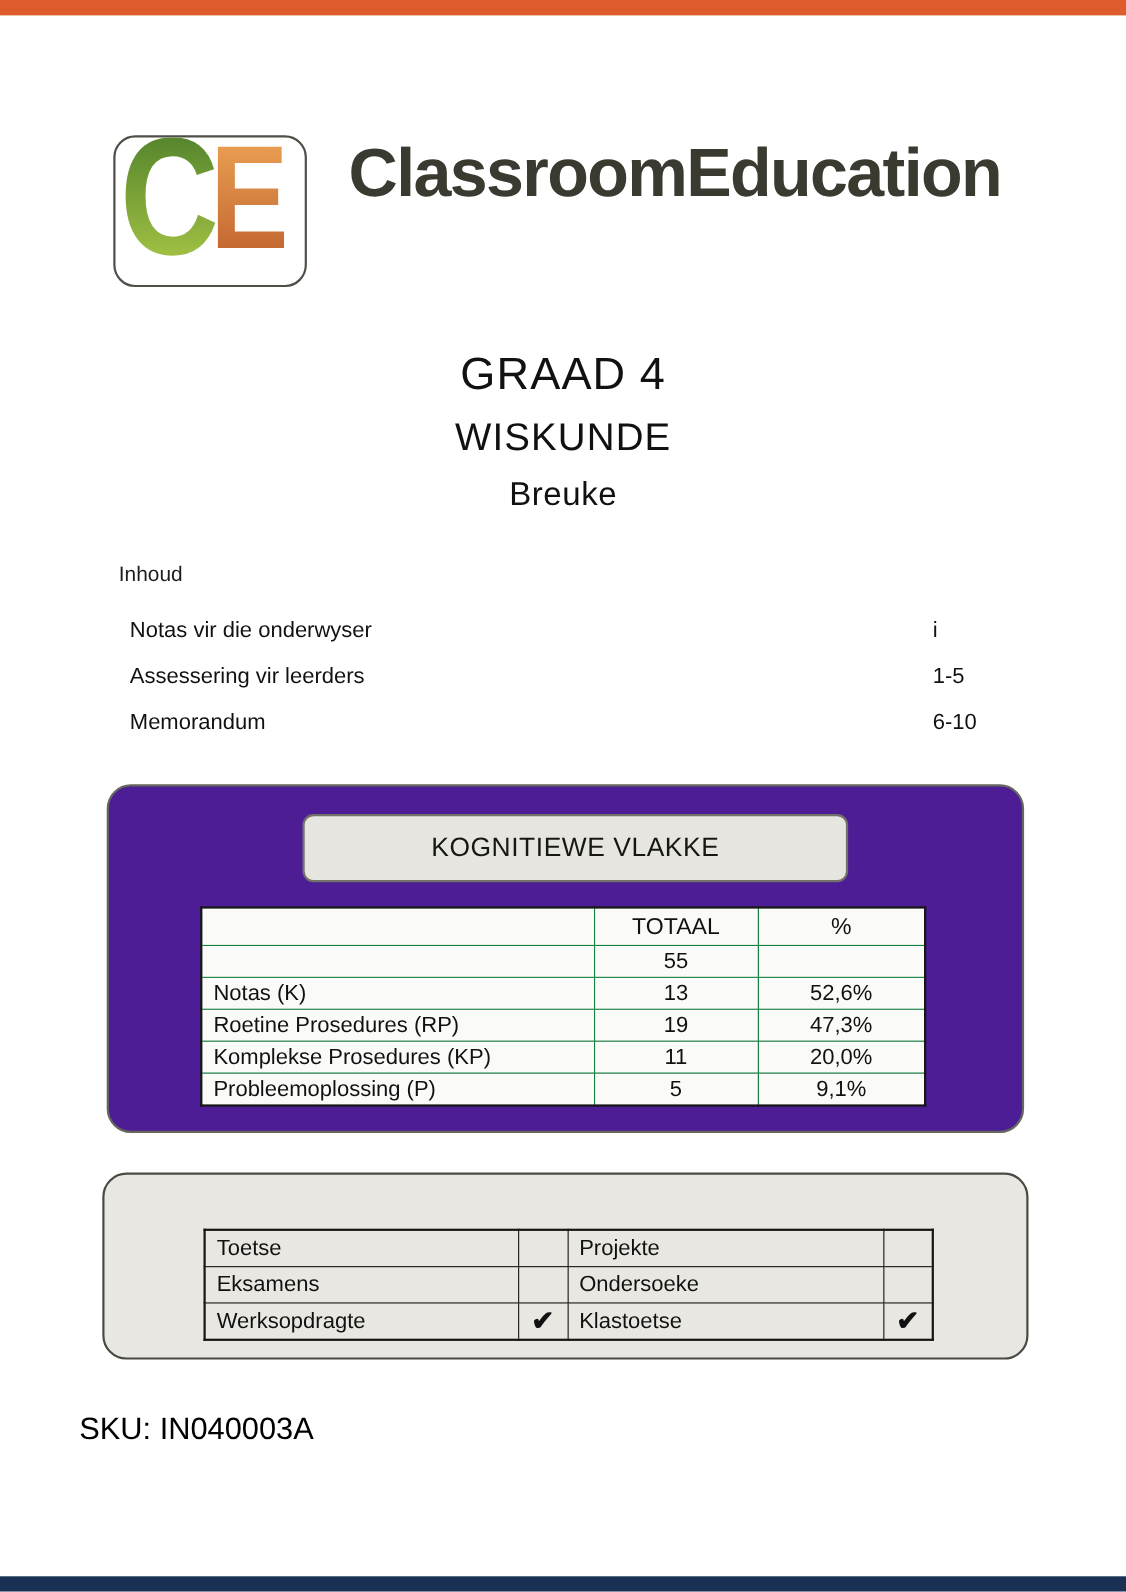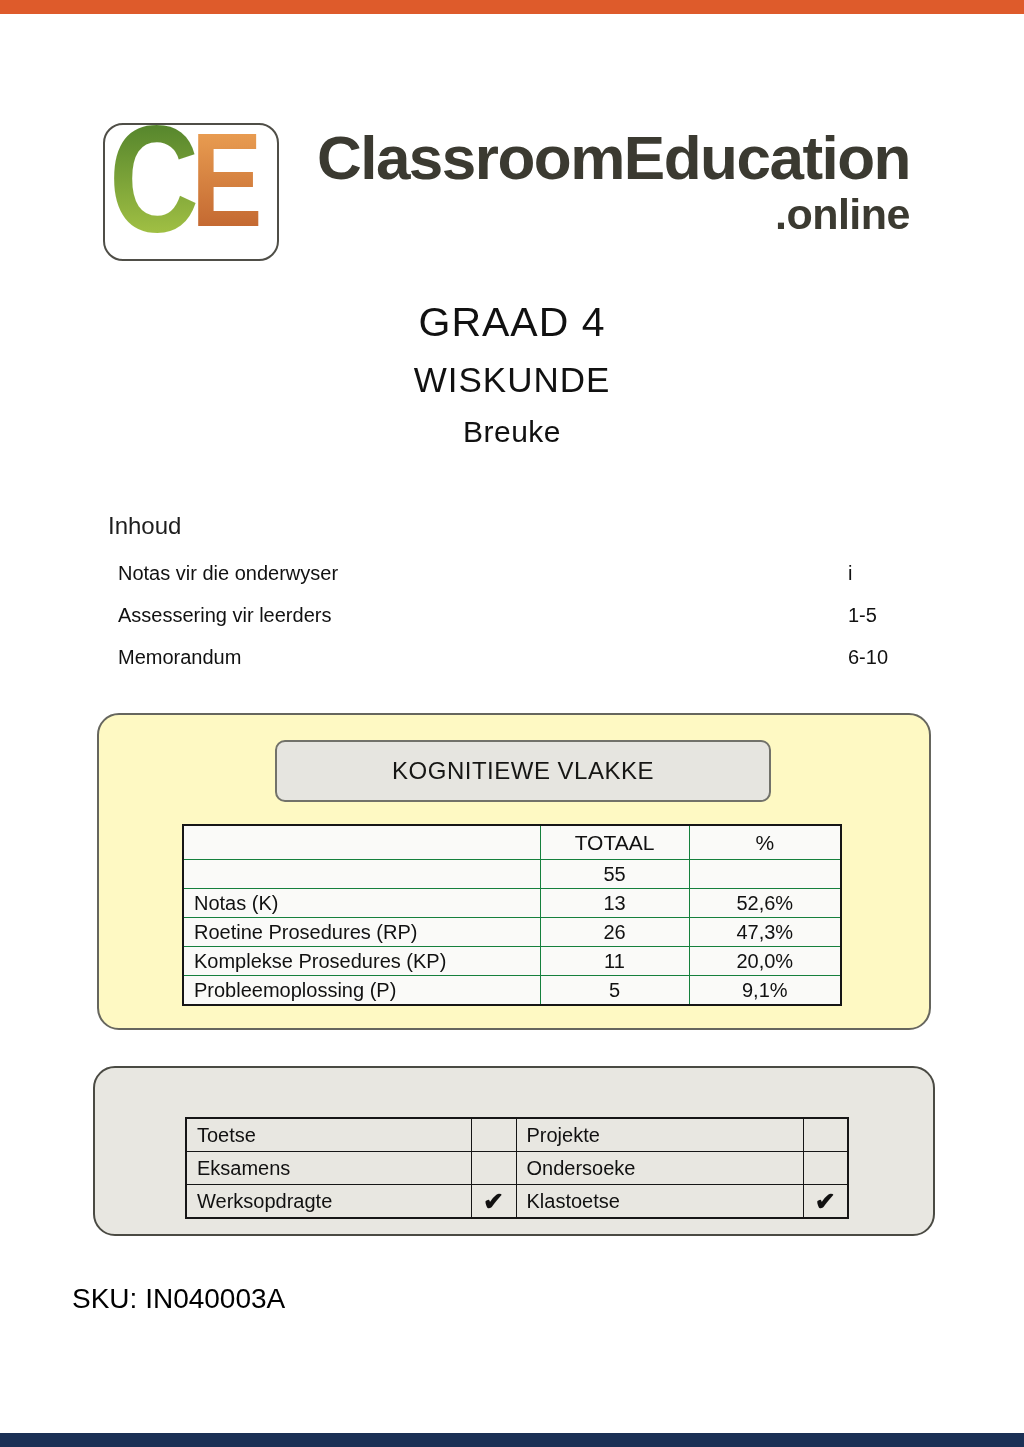--- a/index.html
+++ b/index.html
@@ -25,36 +25,36 @@
   .logo-e{
     left:86px;top:-12px;font-size:134px;font-weight:800;transform:scaleX(.80);
     background-image:linear-gradient(180deg,var(--logo-orange-top,#F0A757),var(--logo-orange-bottom,#BC5E2B));
     -webkit-background-clip:text;background-clip:text;z-index:1;
   }
   .brand{position:absolute;top:124px;right:114px;text-align:right;color:var(--brand-text,#3B3A31);}
   .brand-name{font-size:62px;font-weight:800;letter-spacing:-1.5px;line-height:1.1;}
   .brand-tld{font-size:43px;font-weight:600;letter-spacing:-0.5px;line-height:1.05;}
 
   
-  .center-line{position:absolute;left:0;width:1024px;text-align:center;}
+  .center-line{position:absolute;left:0;width:1024px;text-align:center;margin-top:18px;}
   .title-grade{top:299px;font-size:41px;letter-spacing:1px;}
   .title-subject{top:360px;font-size:35px;letter-spacing:1px;}
   .title-topic{top:415px;font-size:30px;letter-spacing:.5px;}
 
   
-  .toc-heading{position:absolute;left:108px;top:512px;font-size:24px;color:#1d1d1d;}
+  .toc-heading{position:absolute;left:108px;top:512px;font-size:19px;color:#1d1d1d;}
   .toc-row{position:absolute;left:0;width:1024px;font-size:20px;}
   .toc-row .toc-label{position:absolute;left:118px;white-space:nowrap;}
   .toc-row .toc-page{position:absolute;left:848px;white-space:nowrap;}
   .toc-row.r0{top:562px}.toc-row.r1{top:604px}.toc-row.r2{top:646px}
 
   
   .panel1{
     position:absolute;left:97px;top:713px;width:830px;height:313px;
-    background:#fef9c3;border:2px solid #66665E;border-radius:22px;
+    background:#4c1d95;border:2px solid #66665E;border-radius:22px;
   }
   .pill{
     position:absolute;left:176px;top:25px;width:492px;height:58px;
     background:var(--pill-fill,#E6E5E0);border:2px solid #72726A;border-radius:10px;
     display:flex;align-items:center;justify-content:center;
     font-size:24px;letter-spacing:.5px;color:#161614;
   }
   table{border-collapse:collapse;}
   .cog-table{position:absolute;left:83px;top:109px;width:658px;border:2px solid #161616;table-layout:fixed;}
   .cog-table td{border:1px solid #15803d;background:#FAFAF8;font-size:20px;padding:0 10px;}
@@ -78,21 +78,20 @@
 <body>
 
 <div class="accent-bar top"></div>
 
 <div class="logo-box">
   <span class="logo-letter logo-c">C</span>
   <span class="logo-letter logo-e">E</span>
 </div>
 <div class="brand">
   <div class="brand-name">ClassroomEducation</div>
-  <div class="brand-tld">.online</div>
 </div>
 
 <div class="center-line title-grade">GRAAD 4</div>
 <div class="center-line title-subject">WISKUNDE</div>
 <div class="center-line title-topic">Breuke</div>
 
 <div class="toc-heading">Inhoud</div>
 <div class="toc-row r0">
   <span class="toc-label">Notas vir die onderwyser</span>
   <span class="toc-page">i</span>
@@ -125,21 +124,21 @@
       <td class="c-num">55</td>
       <td class="c-num"></td>
     </tr>
     <tr>
       <td class="c-label">Notas (K)</td>
       <td class="c-num">13</td>
       <td class="c-num">52,6%</td>
     </tr>
     <tr>
       <td class="c-label">Roetine Prosedures (RP)</td>
-      <td class="c-num">26</td>
+      <td class="c-num">19</td>
       <td class="c-num">47,3%</td>
     </tr>
     <tr>
       <td class="c-label">Komplekse Prosedures (KP)</td>
       <td class="c-num">11</td>
       <td class="c-num">20,0%</td>
     </tr>
     <tr>
       <td class="c-label">Probleemoplossing (P)</td>
       <td class="c-num">5</td>

